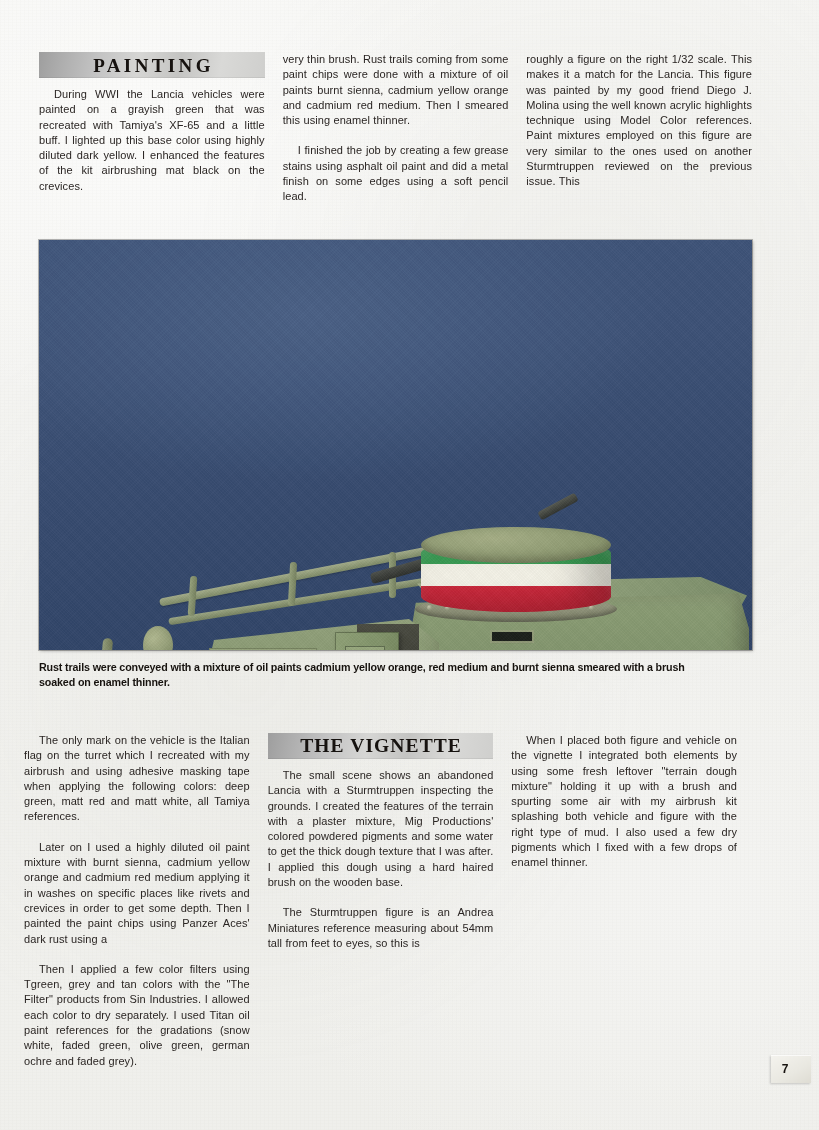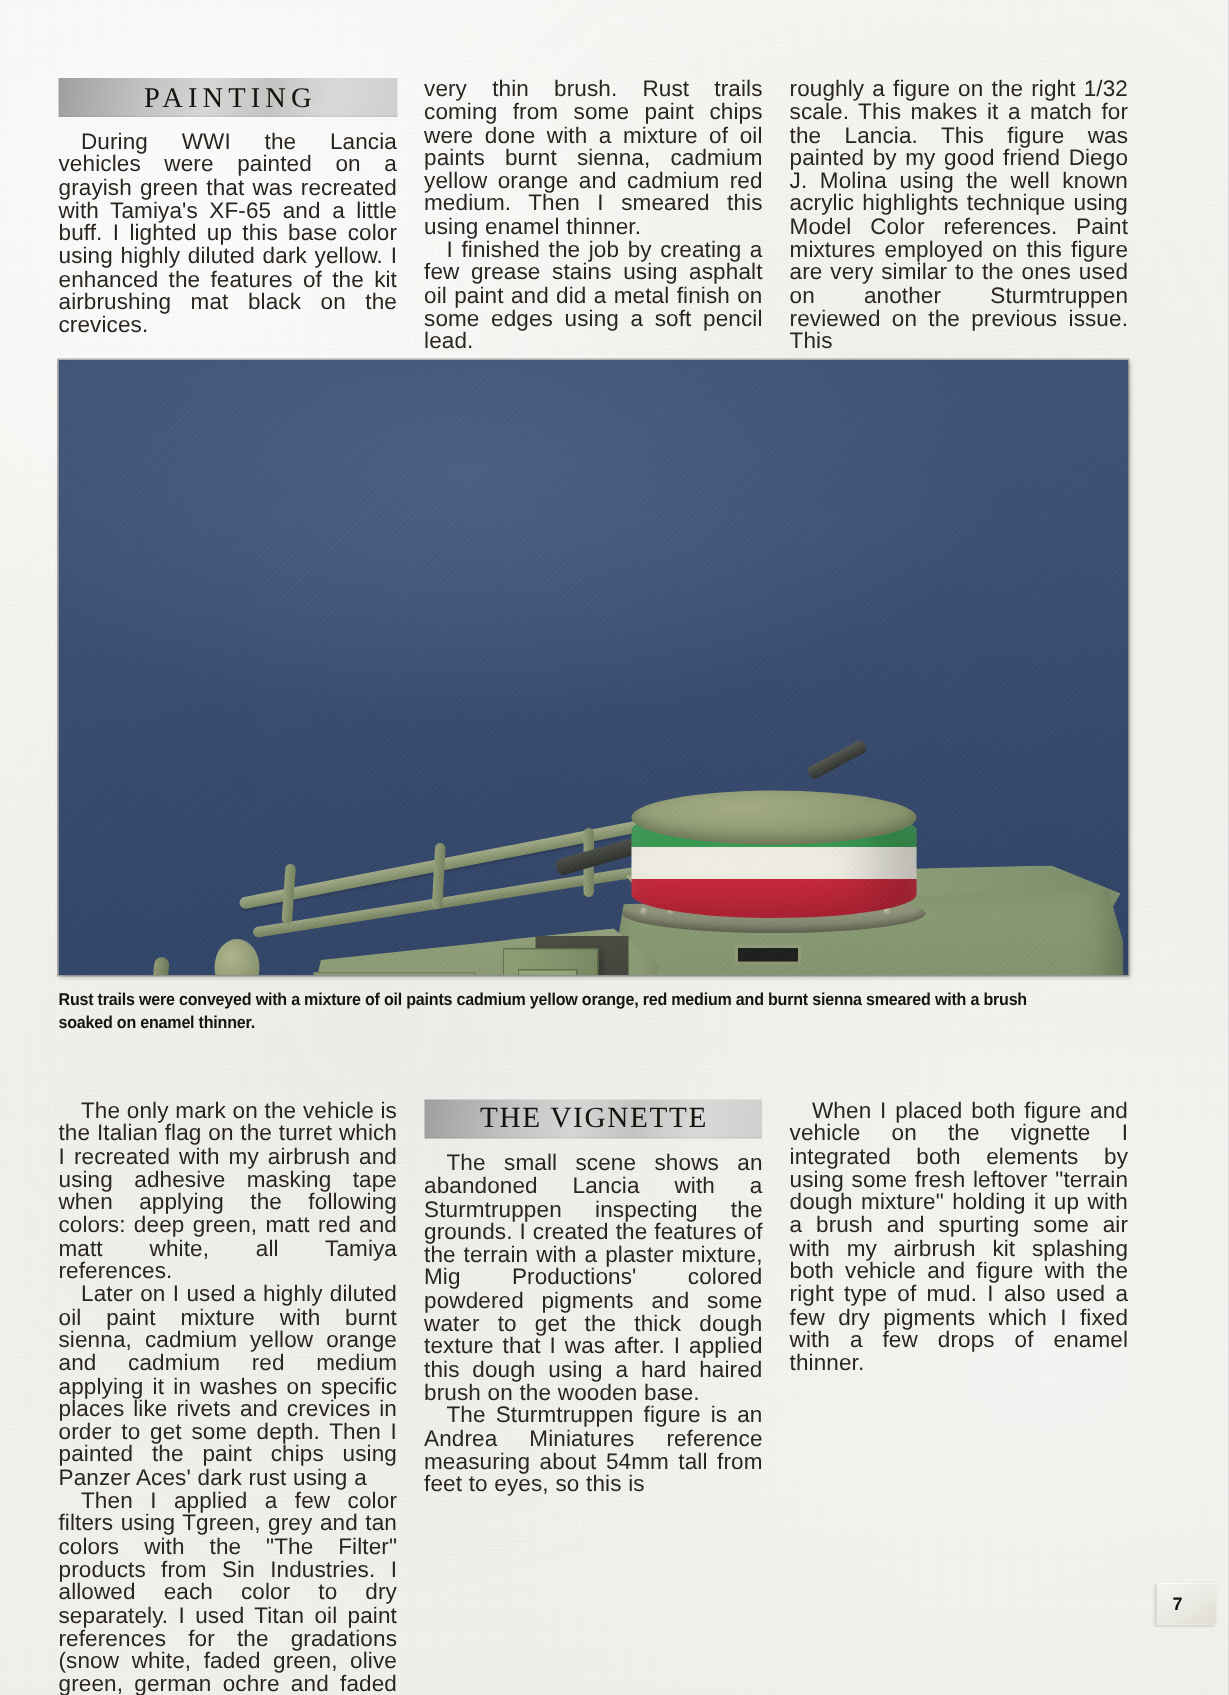--- a/index.html
+++ b/index.html
@@ -52,44 +52,44 @@
     background: linear-gradient(100deg,
         #9e9e9e 0%, #adadad 10%, #c3c3c3 26%, #d6d6d4 44%,
         #c4c4c2 62%, #d9d9d7 80%, #cfcfcd 100%);
     display: flex;
     align-items: center;
     justify-content: center;
     box-shadow: inset 0 -1px 0 rgba(0,0,0,.06);
   }
   .section-head span {
     font-family: "Liberation Serif", serif;
-    font-weight: 400;
+    font-weight: 700;
     font-size: 19px;
     letter-spacing: 3.4px;
     color: #16120f;
     text-indent: 3.4px;
     line-height: 1;
   }
   .section-head.vignette span {
     font-size: 19.5px;
     letter-spacing: 1.1px;
     text-indent: 1.1px;
   }
 
   p.body {
     margin: 0;
-    font-size: 15px;
+    font-size: 11px;
     line-height: 15.3px;
     text-align: justify;
     text-indent: 15px;
     color: #2a2523;
     letter-spacing: .08px;
     word-spacing: .2px;
   }
-  p.body + p.body { margin-top: 0; }
+  p.body + p.body { margin-top: 15px; }
   p.body.noind { text-indent: 0; }
 
   
   .photo-wrap {
     position: absolute;
     left: 39px;
     top: 240px;
     width: 713px;
     height: 410px;
     box-shadow: 0 0 0 1px rgba(60,60,60,.35), 1px 1px 3px rgba(0,0,0,.28);
@@ -239,21 +239,21 @@
     line-height: 14.8px;
     letter-spacing: -.15px;
     color: #17130f;
     transform: scaleX(.94);
     transform-origin: left top;
   }
 
   
   .bottom-cols {
     position: absolute;
-    left: 39px;
+    left: 24px;
     top: 733px;
     width: 713px;
     display: flex;
     gap: 18px;
   }
 
   
   .page-num {
     position: absolute;
     right: 8px;

